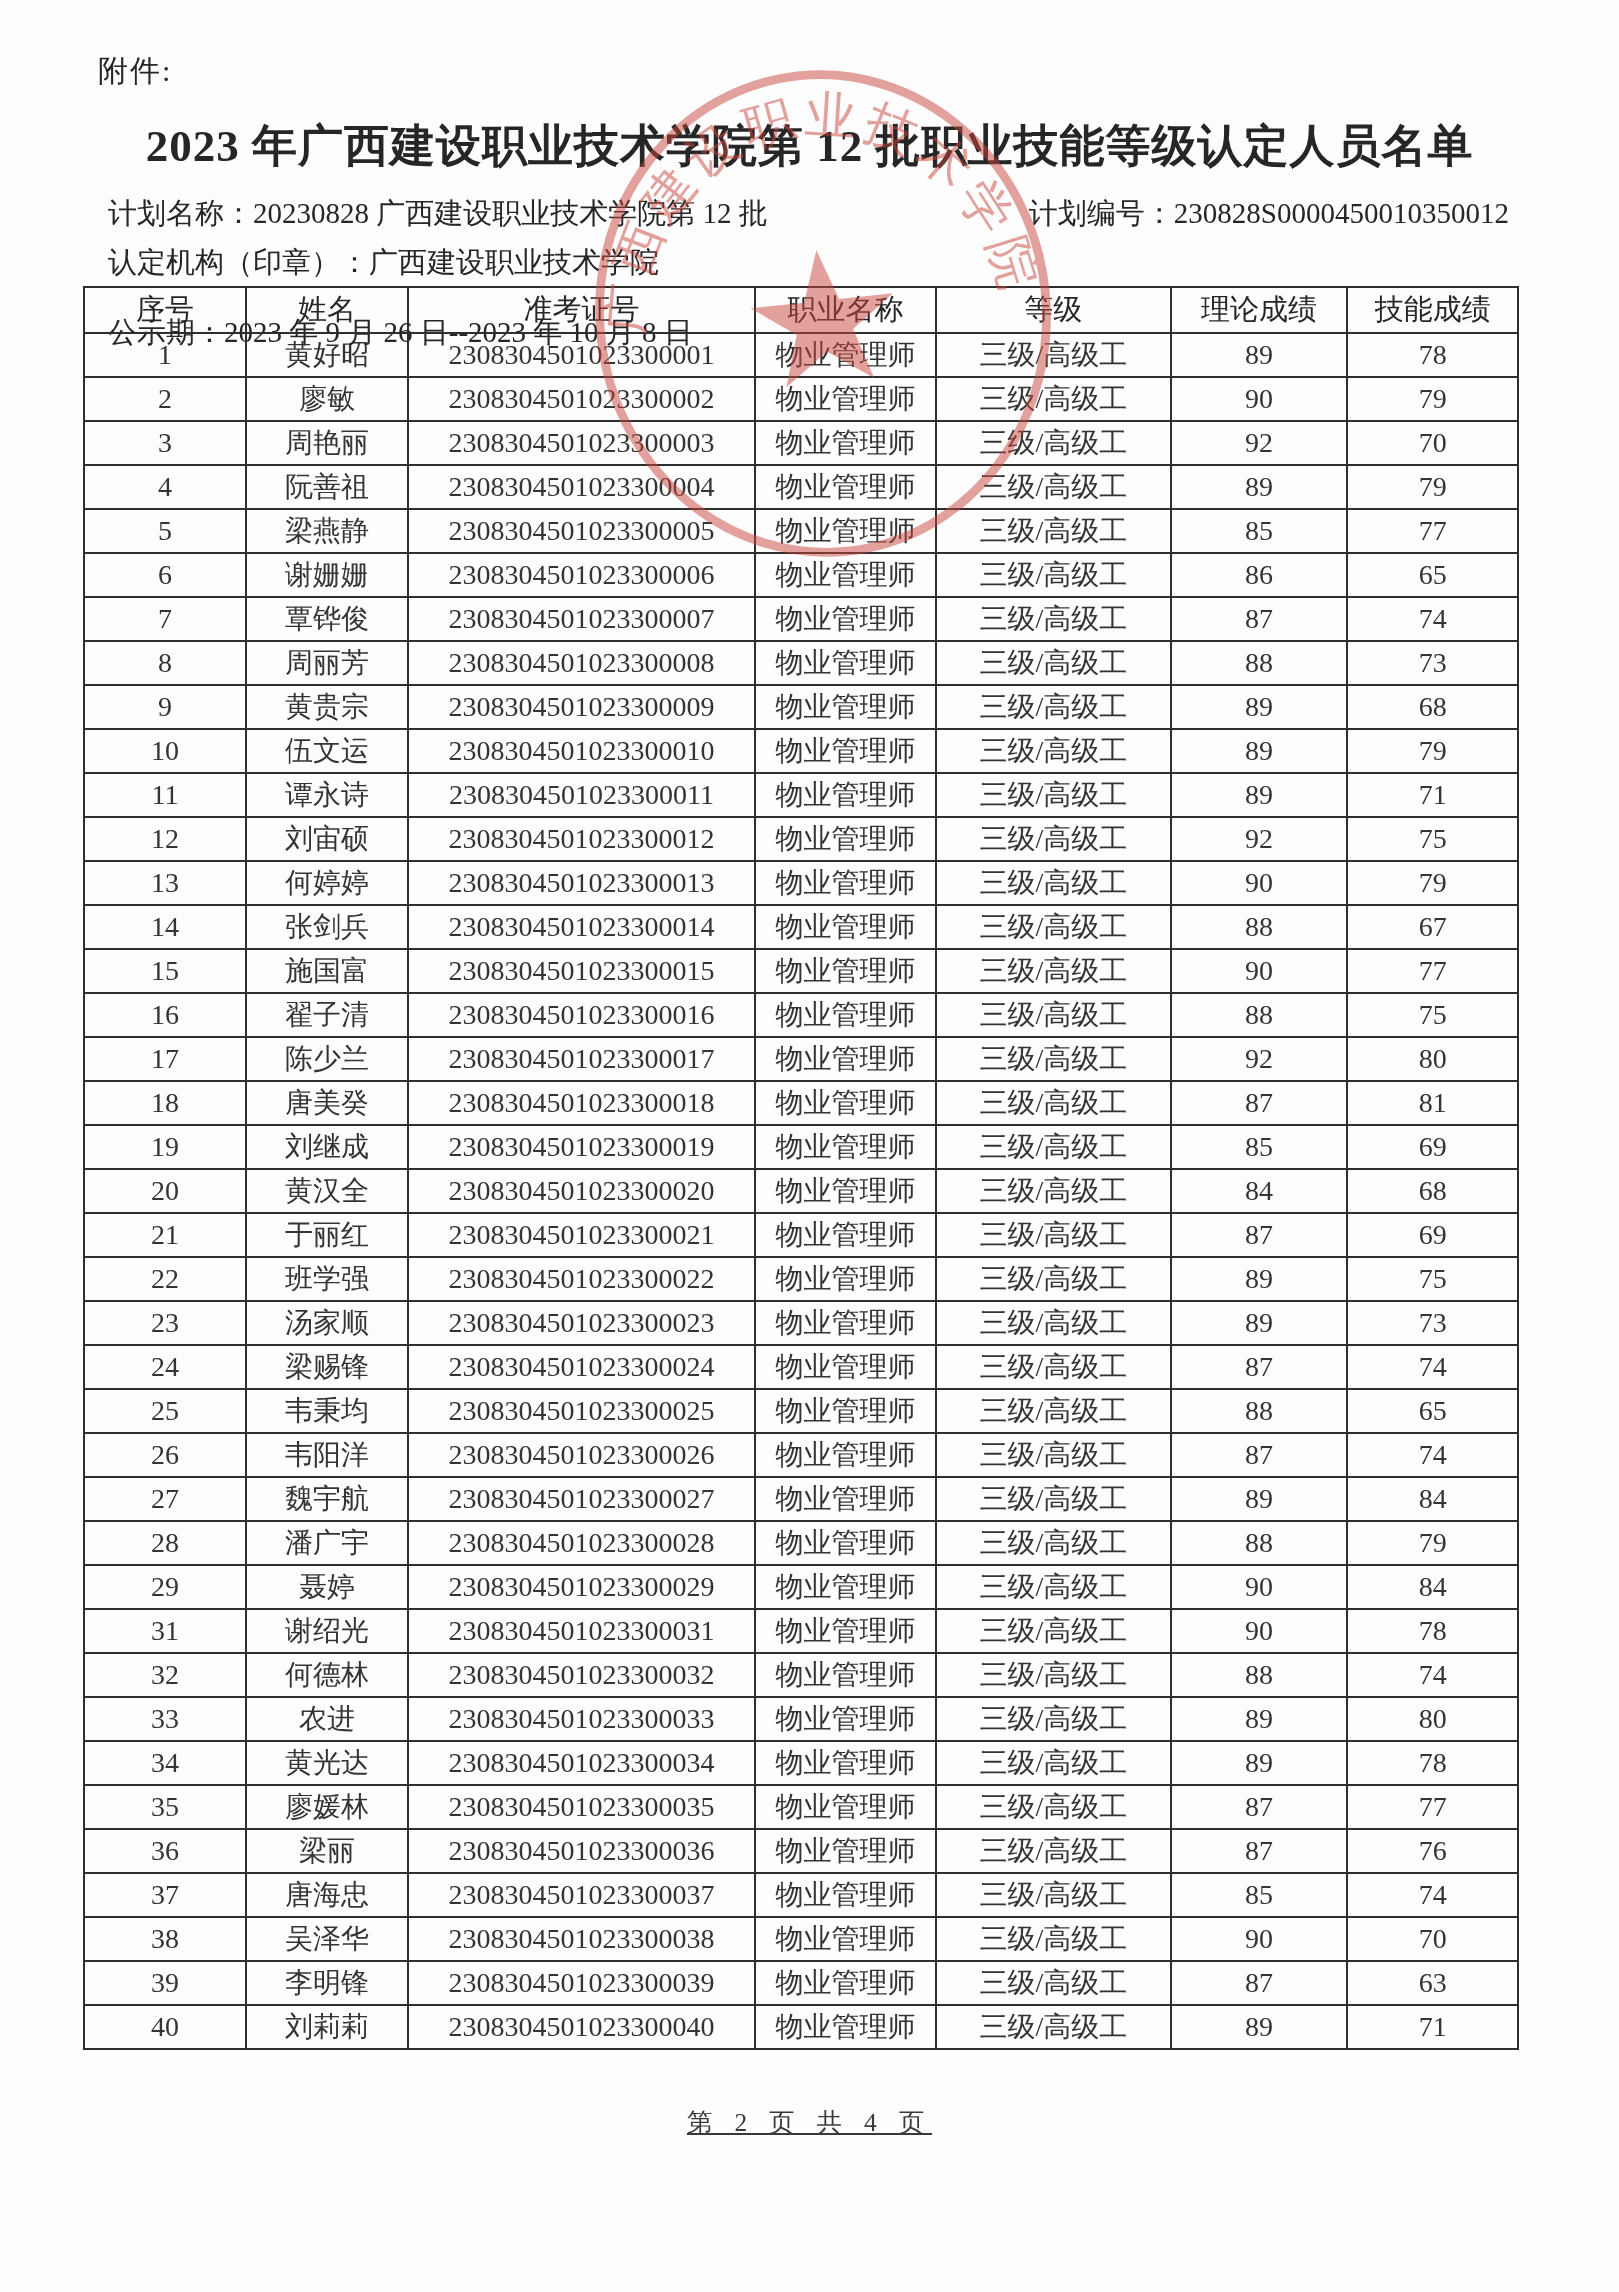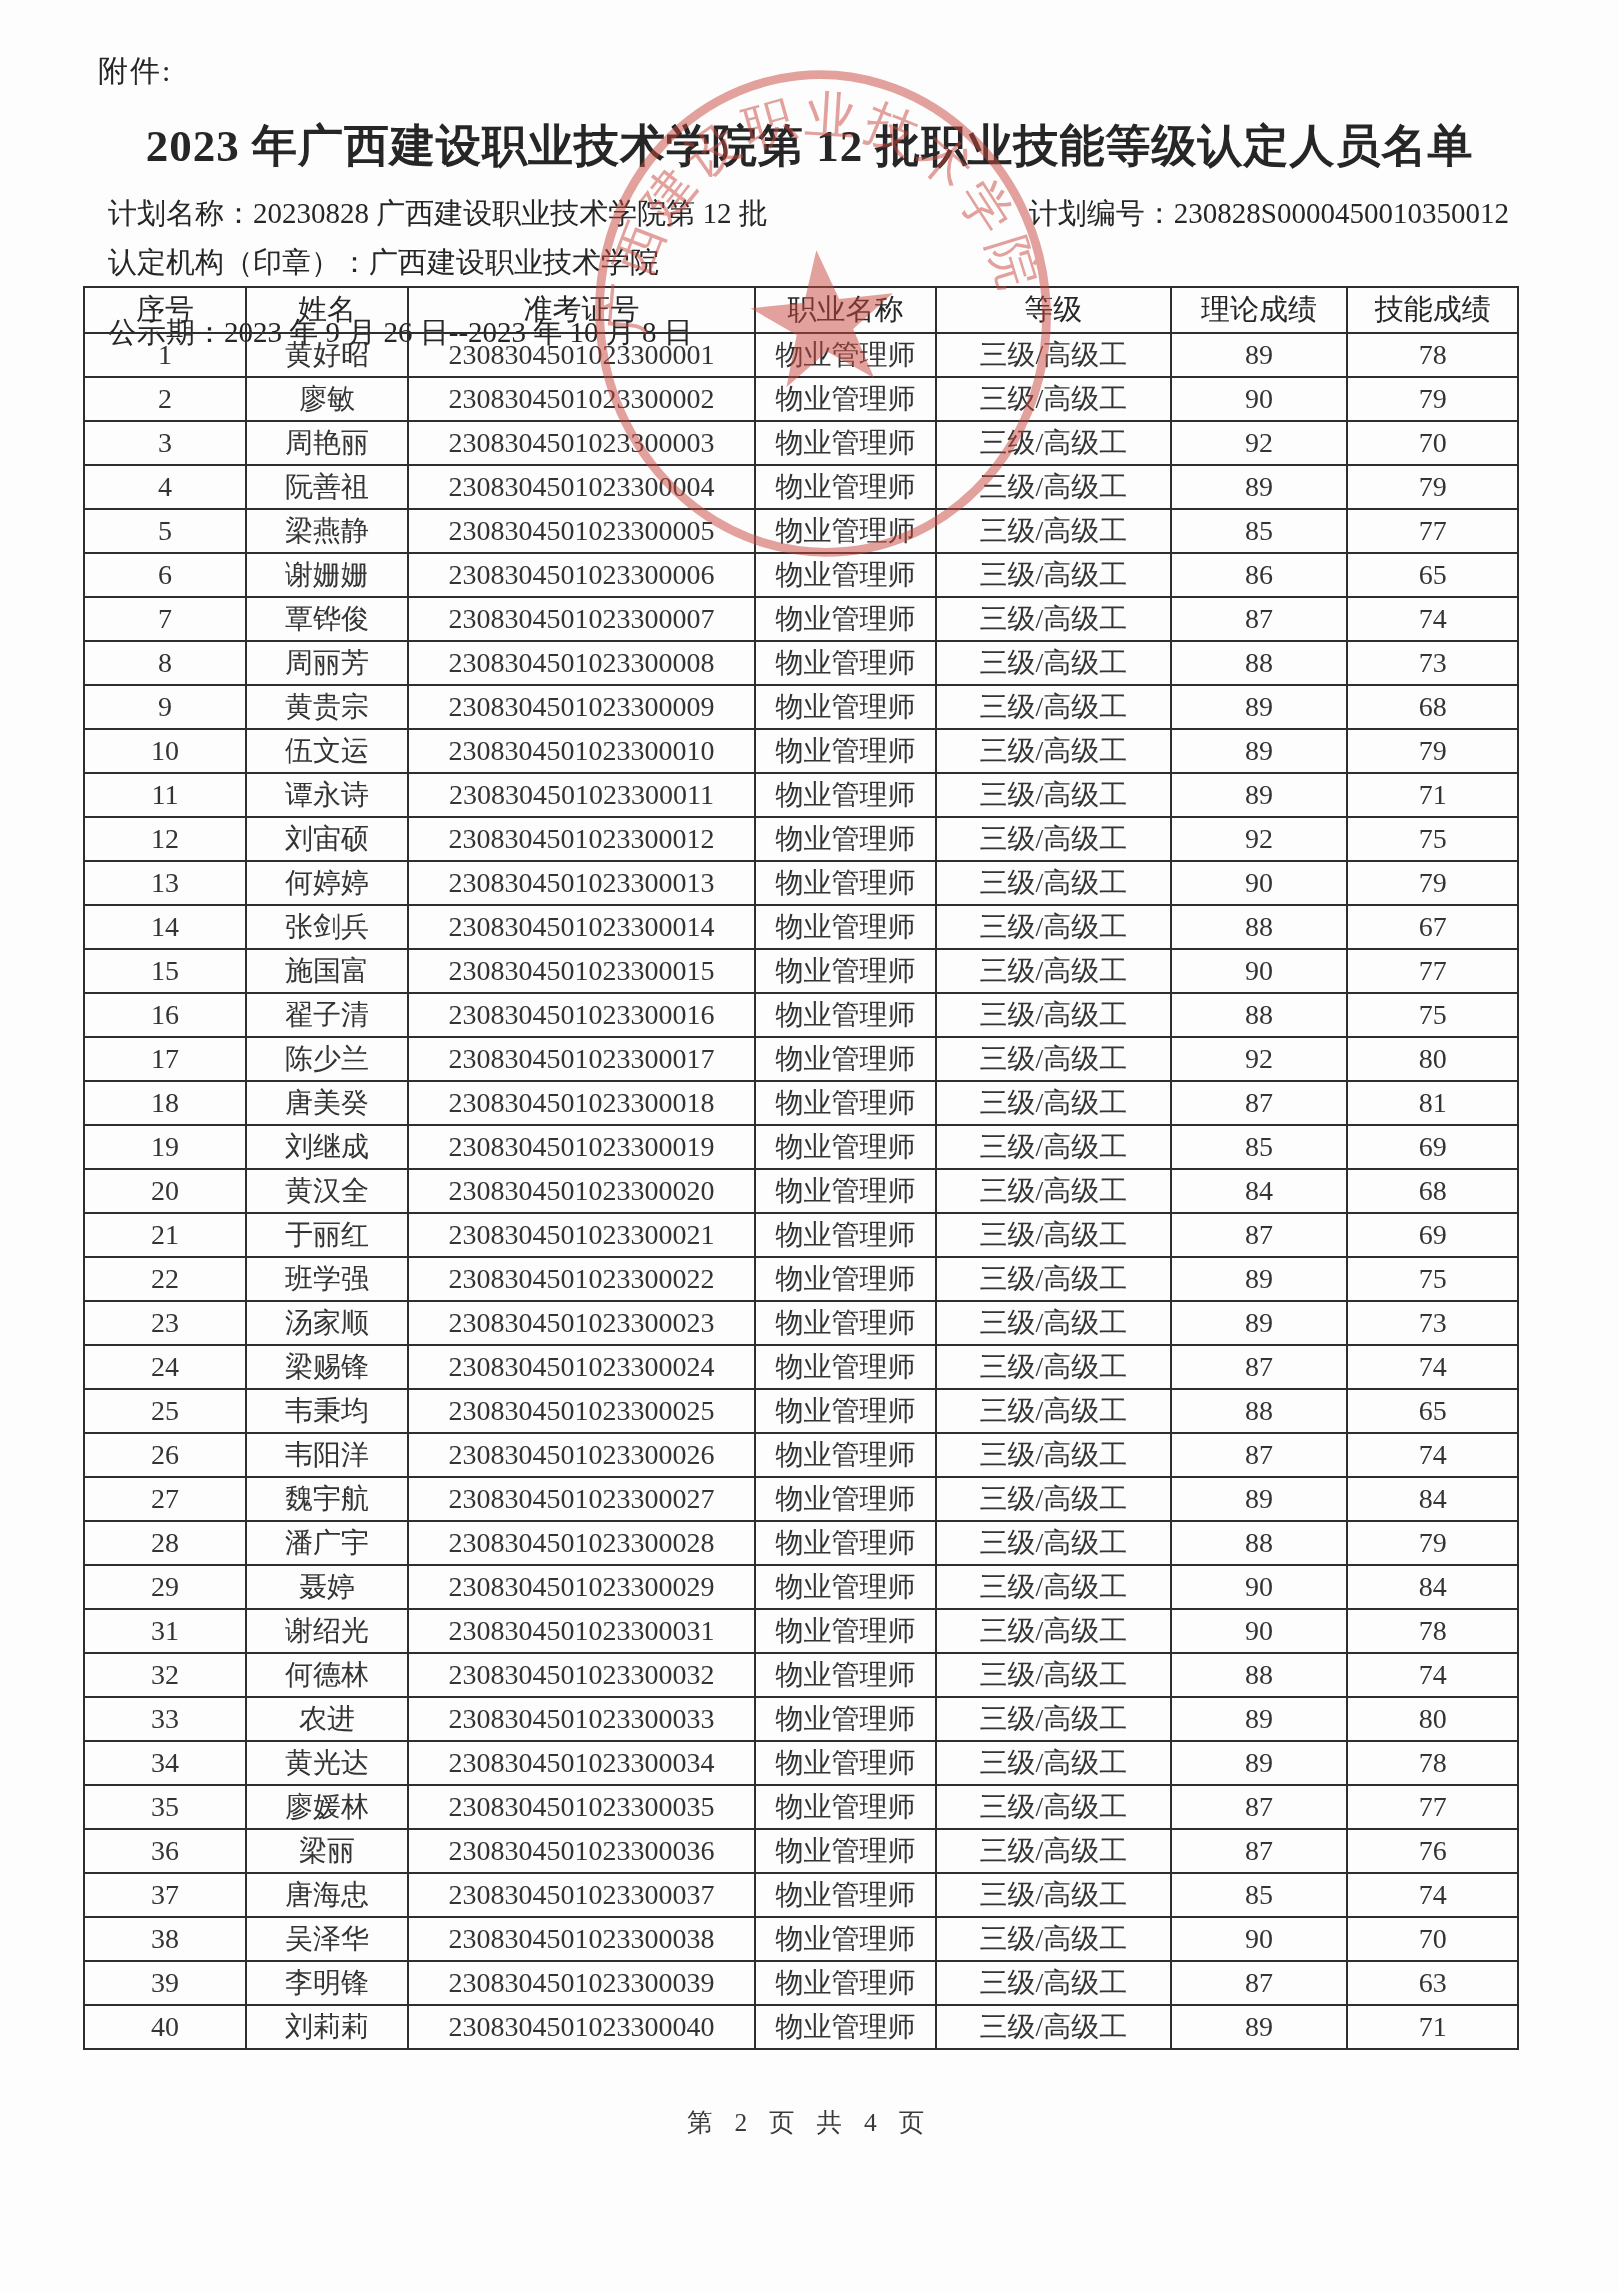--- a/index.html
+++ b/index.html
@@ -59,20 +59,21 @@
   }
   .data-table th { height: 46px; font-weight: normal; font-size: 29px; border-radius: 10px; }
   .data-table td { height: 44px; color: #343434; }
   .page-footer {
     position: absolute;
     left: 0; right: 0; top: 2105px;
     text-align: center;
     font-size: 25.5px;
     letter-spacing: 7.8px;
     color: #3a3a3a;
+    text-decoration: underline;
   }
   .seal {
     position: absolute;
     left: 573px; top: 54px;
     width: 500px; height: 519px;
     opacity: 0.5;
     transform: rotate(-6deg);
     pointer-events: none;
   }
 </style>

